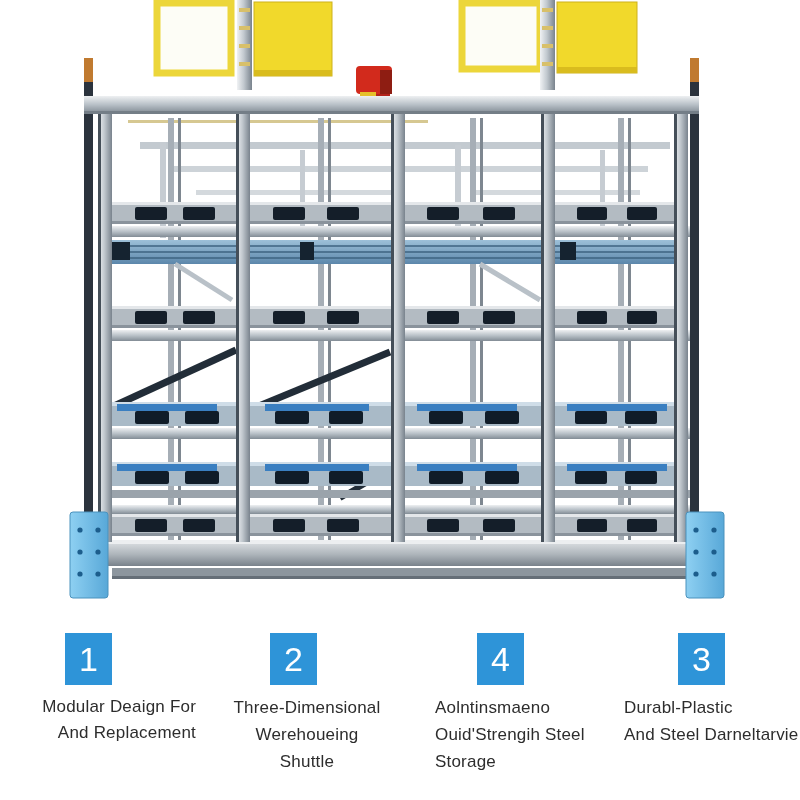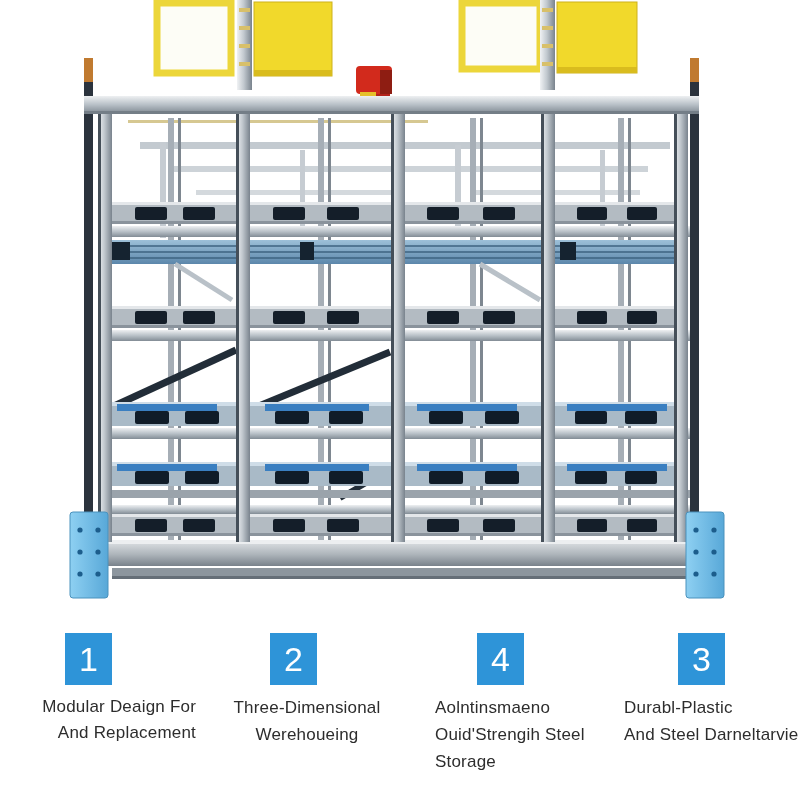--- a/index.html
+++ b/index.html
@@ -236,20 +236,21 @@
     <div class="badge b3">3</div>
 
     <div class="caption c1">
       <div class="cap-line">Modular Deaign For</div>
       <div class="cap-line">And Replacement</div>
     </div>
 
     <div class="caption c2">
       <div class="cap-line">Three-Dimensional</div>
       <div class="cap-line">Werehoueing</div>
+      <div class="cap-line">Shuttle</div>
     </div>
 
     <div class="caption c4">
       <div class="cap-line">Aolntinsmaeno</div>
       <div class="cap-line">Ouid'Strengih Steel</div>
       <div class="cap-line">Storage</div>
     </div>
 
     <div class="caption c3">
       <div class="cap-line">Durabl-Plastic</div>

